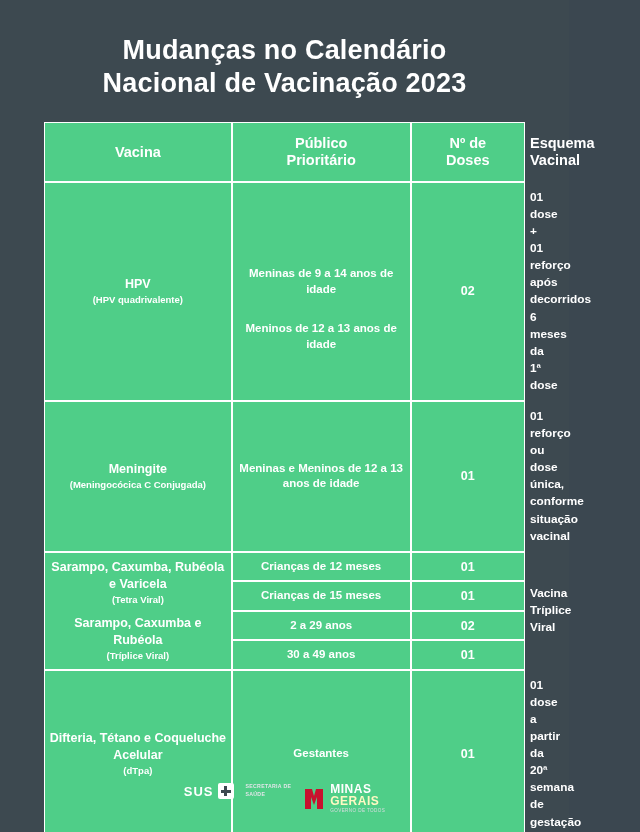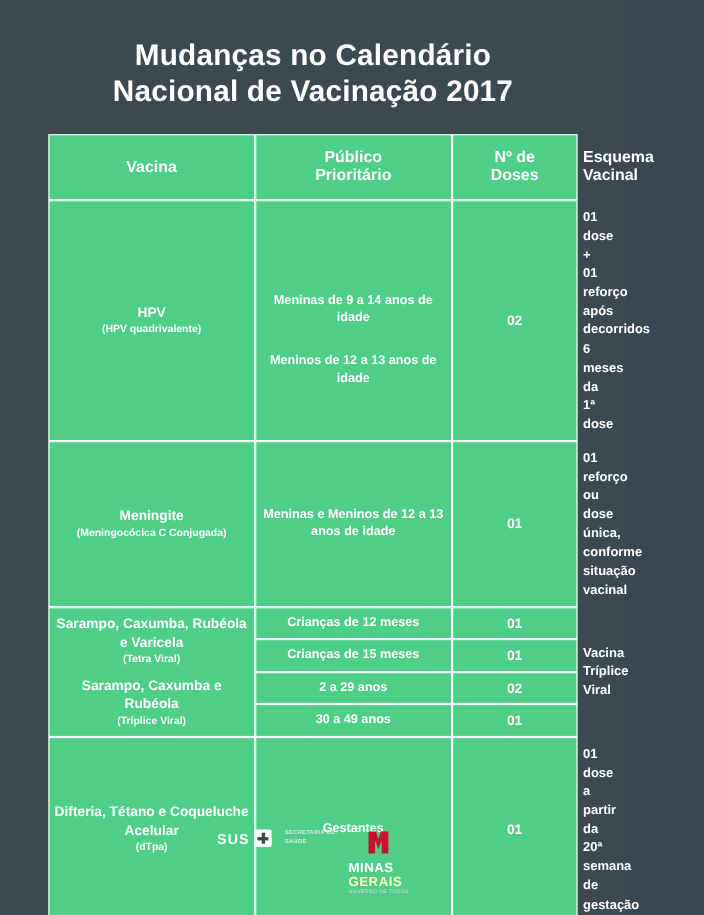--- a/index.html
+++ b/index.html
@@ -129,21 +129,20 @@
     letter-spacing: 0.3px;
     color: #e2e6e9;
     text-align: left;
     font-weight: bold;
     max-width: 46px;
   }
   .logo-mg {
     display: flex;
     align-items: center;
     gap: 5px;
-    flex-direction: column;
   }
   .mg-mark {
     width: 22px; height: 24px;
     position: relative;
   }
   .logo-mg .mg-text {
     text-align: left;
     line-height: 1;
   }
   .logo-mg .mg-text .l1 {
@@ -156,21 +155,21 @@
     font-size: 4.6px; color: #d8dde0; display:block; letter-spacing: 0.4px; margin-top: 2px;
   }
 </style>
 </head>
 <body>
 
 <div class="poster">
 
   <div class="title">
     <span>Mudanças no Calendário</span>
-    <span>Nacional de Vacinação 2017</span>
+    <span>Nacional de Vacinação 2023</span>
   </div>
 
   <table class="cal">
     <colgroup>
       <col class="col1">
         <col class="col2">
         <col class="col3">
         <col class="col4">
     </colgroup>
     <thead>

